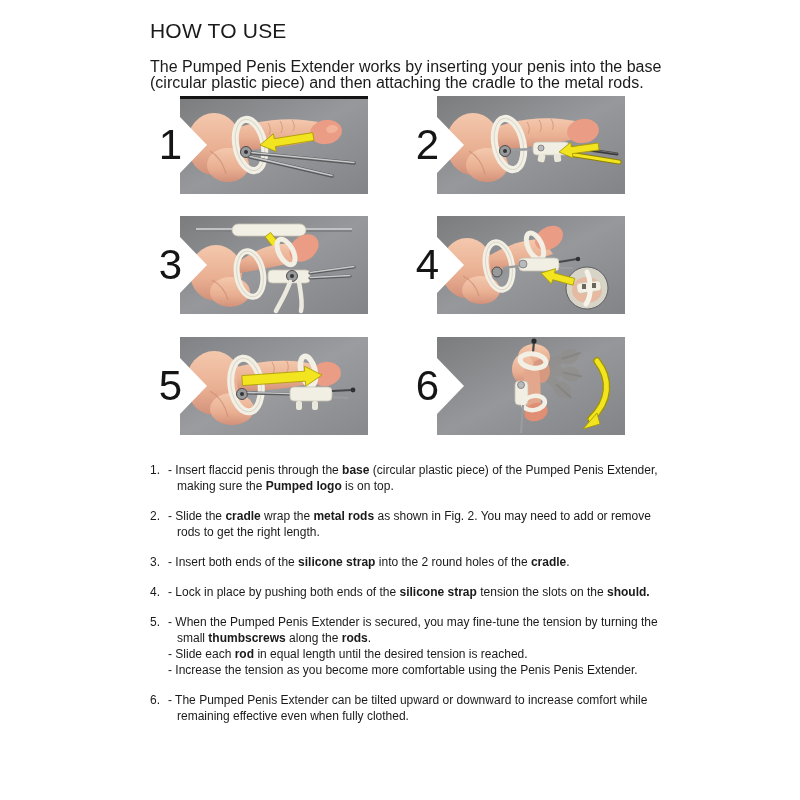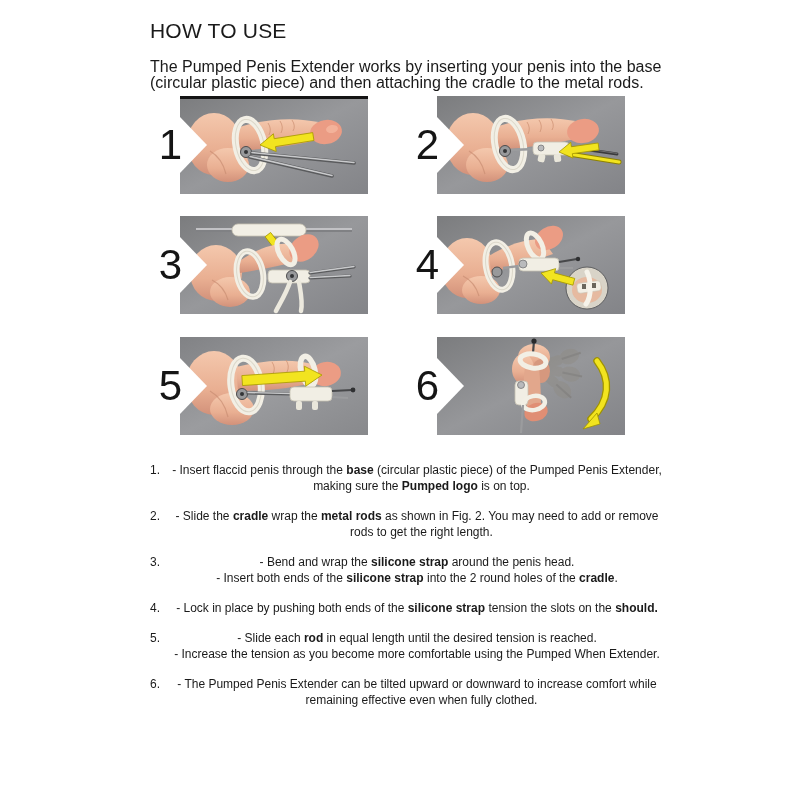--- a/index.html
+++ b/index.html
@@ -20,21 +20,21 @@
   .fig-photo{position:absolute;left:30px;top:0;width:188px;height:98px;}
   .fig-photo svg{display:block;width:188px;height:98px;}
   .wedge{
     position:absolute;left:0;top:50%;transform:translateY(-50%);
     width:0;height:0;border-top:28px solid transparent;border-bottom:28px solid transparent;
     border-left:27px solid #ffffff;z-index:1;
   }
   .instructions{position:absolute;left:150px;top:462px;width:516px;font-size:12px;line-height:16px;}
   .instr-item{display:flex;margin-bottom:14px;}
   .instr-num{width:18px;flex:0 0 18px;}
-  .instr-body{flex:1;text-align:center;}
+  .instr-body{flex:1;}
   .instr-line{padding-left:9px;text-indent:-9px;}
   .instr-line b{font-weight:bold;}
 </style>
 </head>
 <body>
 
 <div class="title">HOW TO USE</div>
 <div class="intro">The Pumped Penis Extender works by inserting your penis into the base (circular plastic piece) and then attaching the cradle to the metal rods.</div>
 
 <div class="fig-cell" id="fig1">
@@ -372,35 +372,35 @@
     </div>
     <div class="instr-item">
       <div class="instr-num">2.</div>
       <div class="instr-body">
         <div class="instr-line"><span>- Slide the </span><b>cradle</b><span> wrap the </span><b>metal rods</b><span> as shown in Fig. 2. You may need to add or remove rods to get the right length.</span></div>
       </div>
     </div>
     <div class="instr-item">
       <div class="instr-num">3.</div>
       <div class="instr-body">
-        <div class="instr-line"><span>- Bend and wrap the </span><b>silicone strap</b><span> around the penis head.</span></div>
         <div class="instr-line"><span>- Insert both ends of the </span><b>silicone strap</b><span> into the 2 round holes of the </span><b>cradle</b><span>.</span></div>
       </div>
     </div>
     <div class="instr-item">
       <div class="instr-num">4.</div>
       <div class="instr-body">
         <div class="instr-line"><span>- Lock in place by pushing both ends of the </span><b>silicone strap</b><span> tension the slots on the </span><b>should.</b></div>
       </div>
     </div>
     <div class="instr-item">
       <div class="instr-num">5.</div>
       <div class="instr-body">
+        <div class="instr-line"><span>- When the Pumped Penis Extender is secured, you may fine-tune the tension by turning the small </span><b>thumbscrews</b><span> along the </span><b>rods</b><span>.</span></div>
         <div class="instr-line"><span>- Slide each </span><b>rod</b><span> in equal length until the desired tension is reached.</span></div>
-        <div class="instr-line"><span>- Increase the tension as you become more comfortable using the Pumped When Extender.</span></div>
+        <div class="instr-line"><span>- Increase the tension as you become more comfortable using the Penis Penis Extender.</span></div>
       </div>
     </div>
     <div class="instr-item">
       <div class="instr-num">6.</div>
       <div class="instr-body">
         <div class="instr-line"><span>- The Pumped Penis Extender can be tilted upward or downward to increase comfort while remaining effective even when fully clothed.</span></div>
       </div>
     </div>
   </div>
 

